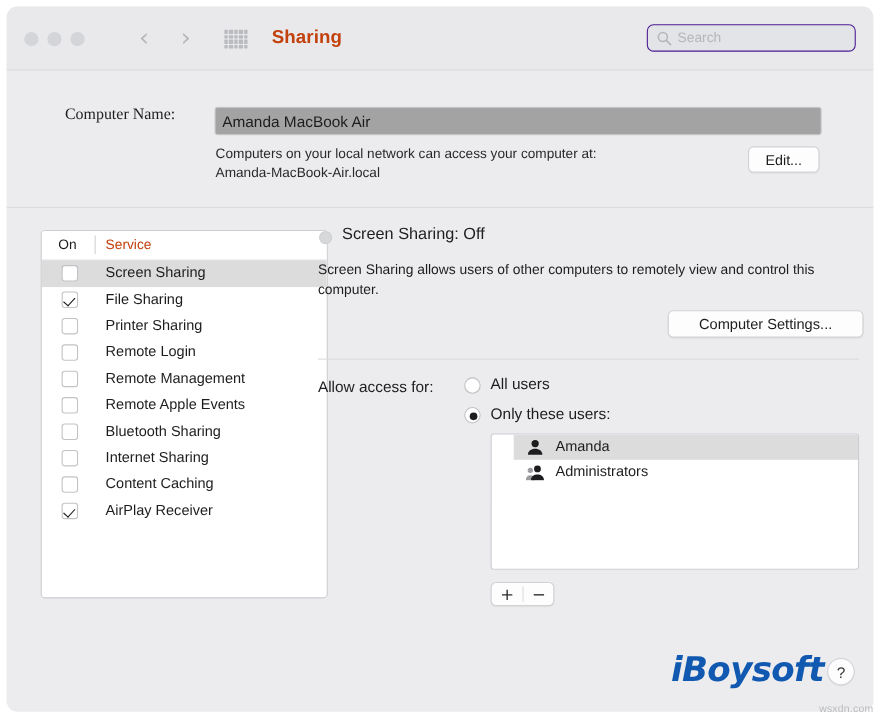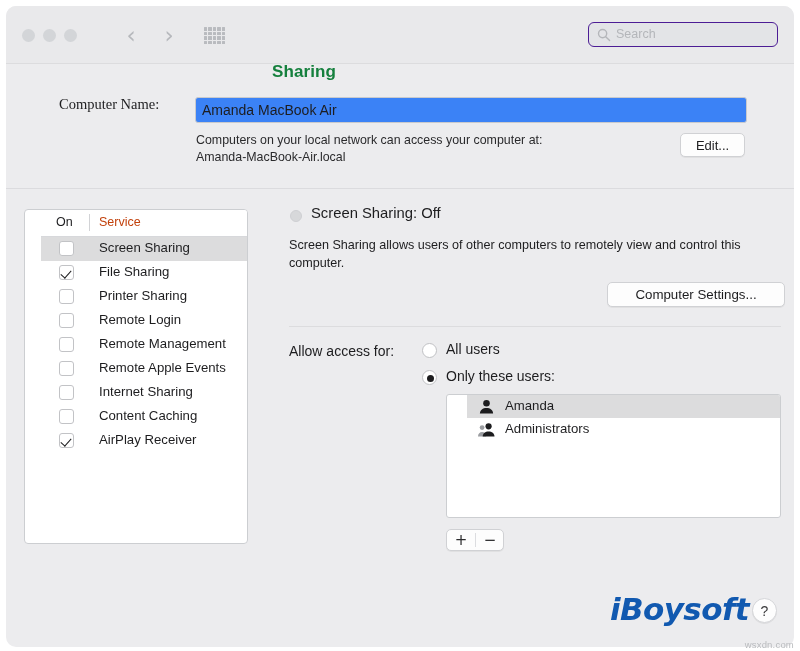--- a/index.html
+++ b/index.html
@@ -53,24 +53,23 @@
     grid-template-columns: repeat(5, 1fr);
     grid-template-rows: repeat(4, 1fr);
     gap: 1px;
   }
   #grid-icon i {
     background: #b9bbbf;
     border-radius: 0.5px;
     display: block;
   }
   #window-title {
-    position: absolute; left: 266px; top: 18px;
-    font-size: 17px; font-weight: 600; color: #15803d;
+    position: absolute; left: 241px; top: 18px;
+    font-size: 17px; font-weight: 600; color: #c2410c;
     letter-spacing: 0.1px;
-    margin-top: 38px;
   }
 
   #search-field {
     position: absolute; right: 16px; top: 16px;
     width: 190px; height: 25px;
     background: #e3e4e7;
     border: 1px solid #4c1d95;
     border-radius: 6px;
   }
   #search-icon {
@@ -84,21 +83,21 @@
 
   
   #name-row { position: absolute; left: 0; top: 58px; width: 100%; height: 124px; }
   #computer-name-label {
     position: absolute; left: 53px; top: 32px;
     font-size: 14.5px; color: #1d1d1f; font-family: Liberation Serif, serif;
   }
   #computer-name-input {
     position: absolute; left: 189px; top: 33px;
     width: 552px; height: 26px;
-    background: #3b82f6;
+    background: #a3a3a3;
     border: 1px solid #c9cacd;
     border-radius: 3px;
     font-family: "Liberation Sans", sans-serif;
     font-size: 14px; color: #1d1d1f;
     padding: 0 6px;
     outline: none;
   }
   #local-access-text {
     position: absolute; left: 190px; top: 68px;
     width: 480px;
@@ -117,27 +116,26 @@
   }
 
   #hr-divider {
     position: absolute; left: 0; top: 182px;
     width: 100%; height: 1px;
     background: #dbdbde;
   }
 
   
   #services-box {
-    position: absolute; left: 18px; top: 203px;
-    width: 224px; height: 335px;
+    position: absolute; left: 31px; top: 203px;
+    width: 261px; height: 335px;
     background: #ffffff;
     border: 1px solid #ccced1;
     border-radius: 4px;
     overflow: hidden;
-    padding-left: 16px;
   }
   #services-header {
     position: relative;
     height: 27px;
     background: #ffffff;
     border-bottom: 1px solid #d7d8db;
   }
   #services-header .h-on {
     position: absolute; left: 15px; top: 5px;
     font-size: 12.5px; color: #1d1d1f;
@@ -398,20 +396,24 @@
         <div class="service-row">
           <div class="chk"></div>
           <div class="s-label">Remote Management</div>
         </div>
         <div class="service-row">
           <div class="chk"></div>
           <div class="s-label">Remote Apple Events</div>
         </div>
         <div class="service-row">
           <div class="chk"></div>
+          <div class="s-label">Bluetooth Sharing</div>
+        </div>
+        <div class="service-row">
+          <div class="chk"></div>
           <div class="s-label">Internet Sharing</div>
         </div>
         <div class="service-row">
           <div class="chk"></div>
           <div class="s-label">Content Caching</div>
         </div>
         <div class="service-row">
           <div class="chk checked"></div>
           <div class="s-label">AirPlay Receiver</div>
         </div>

